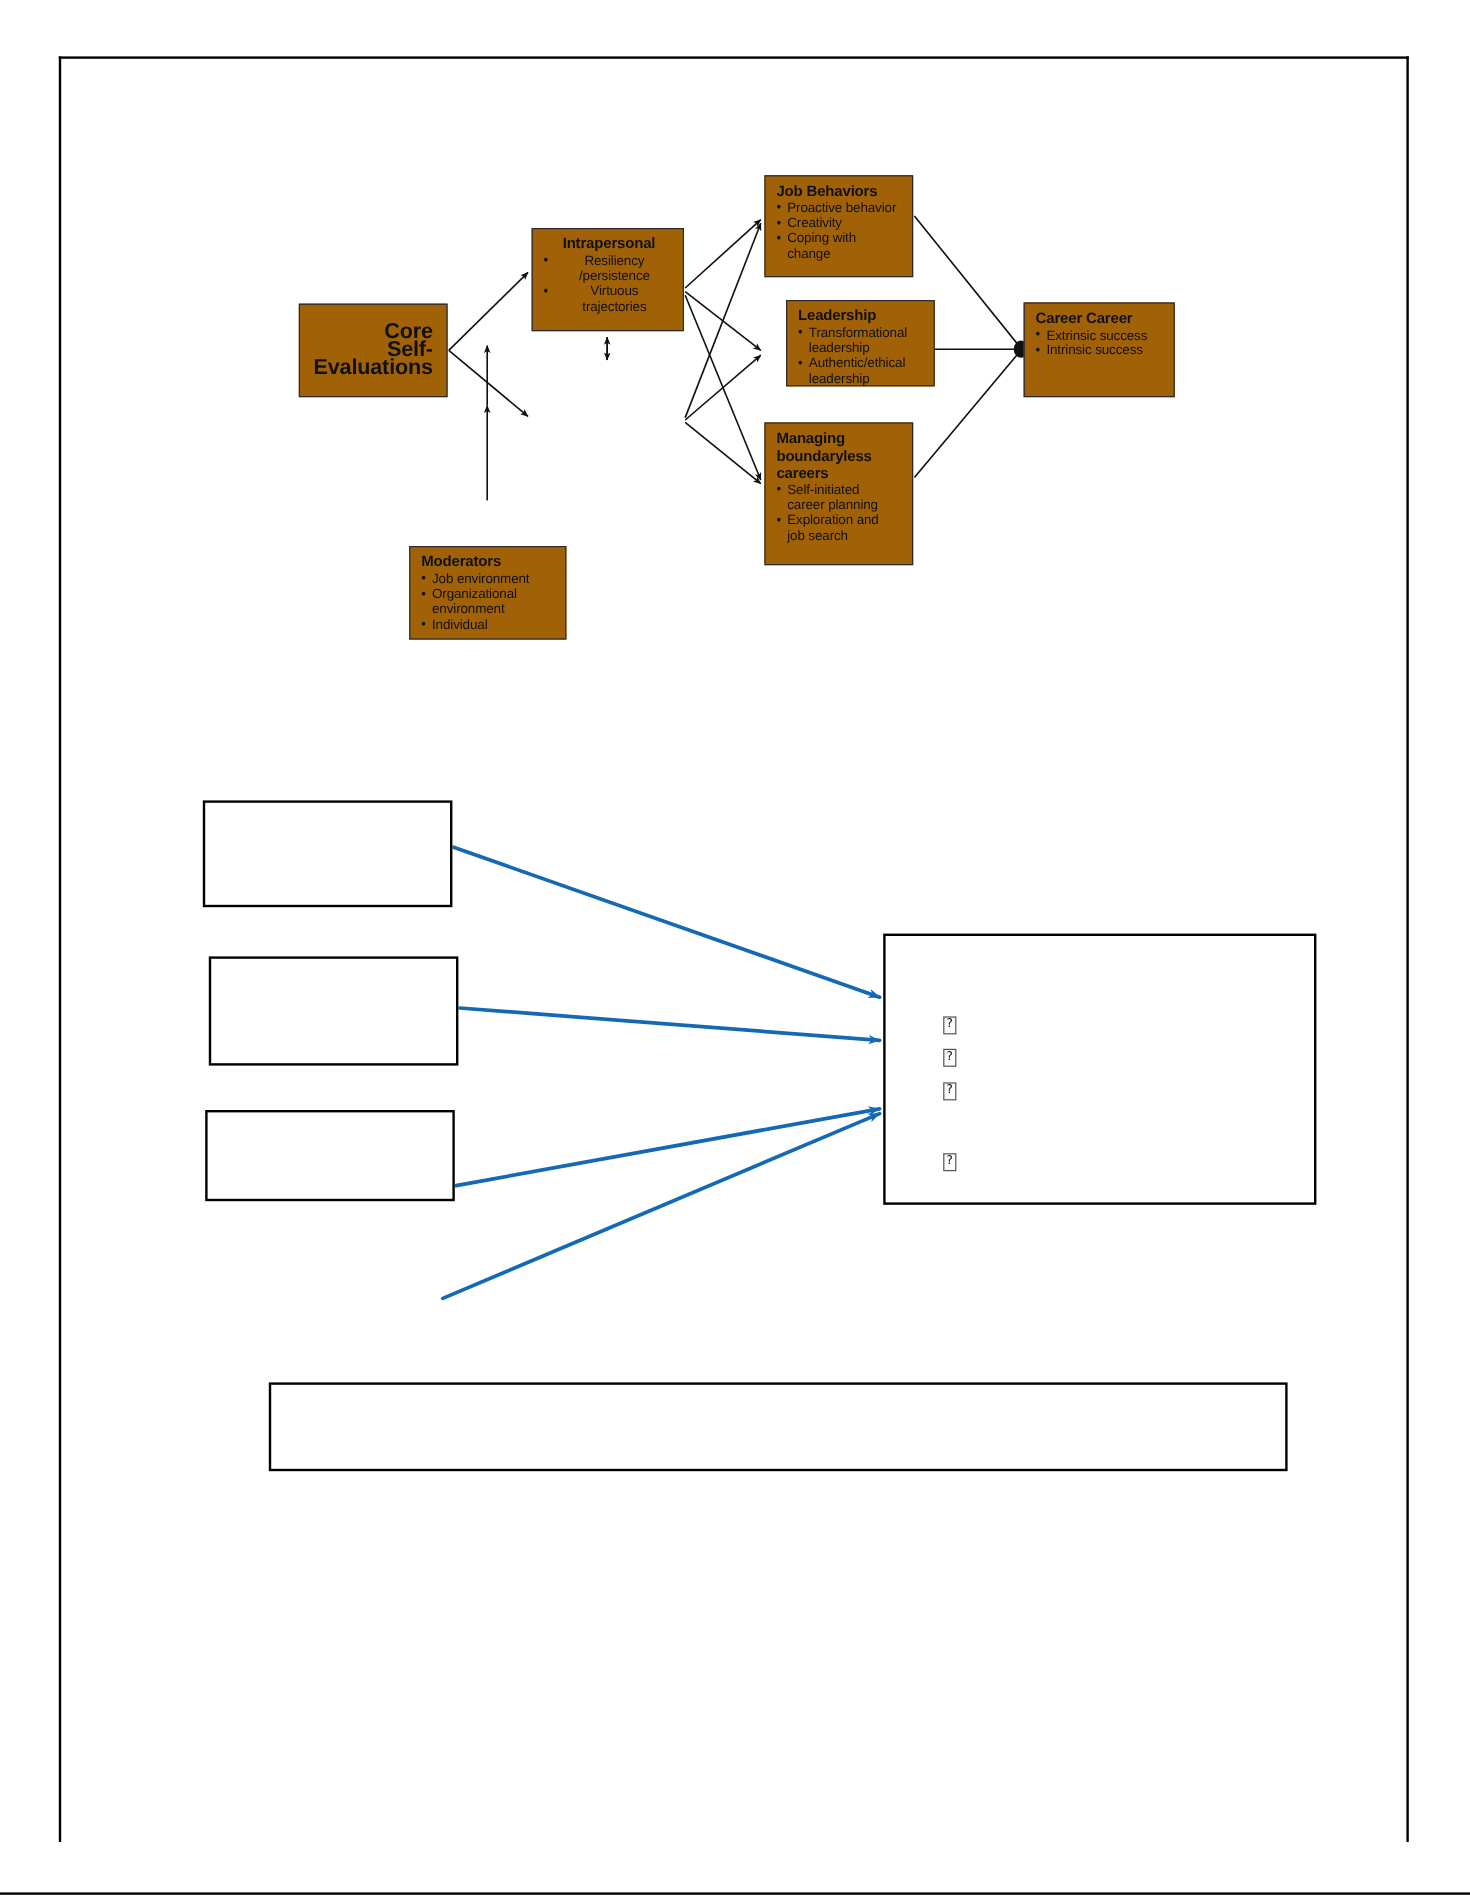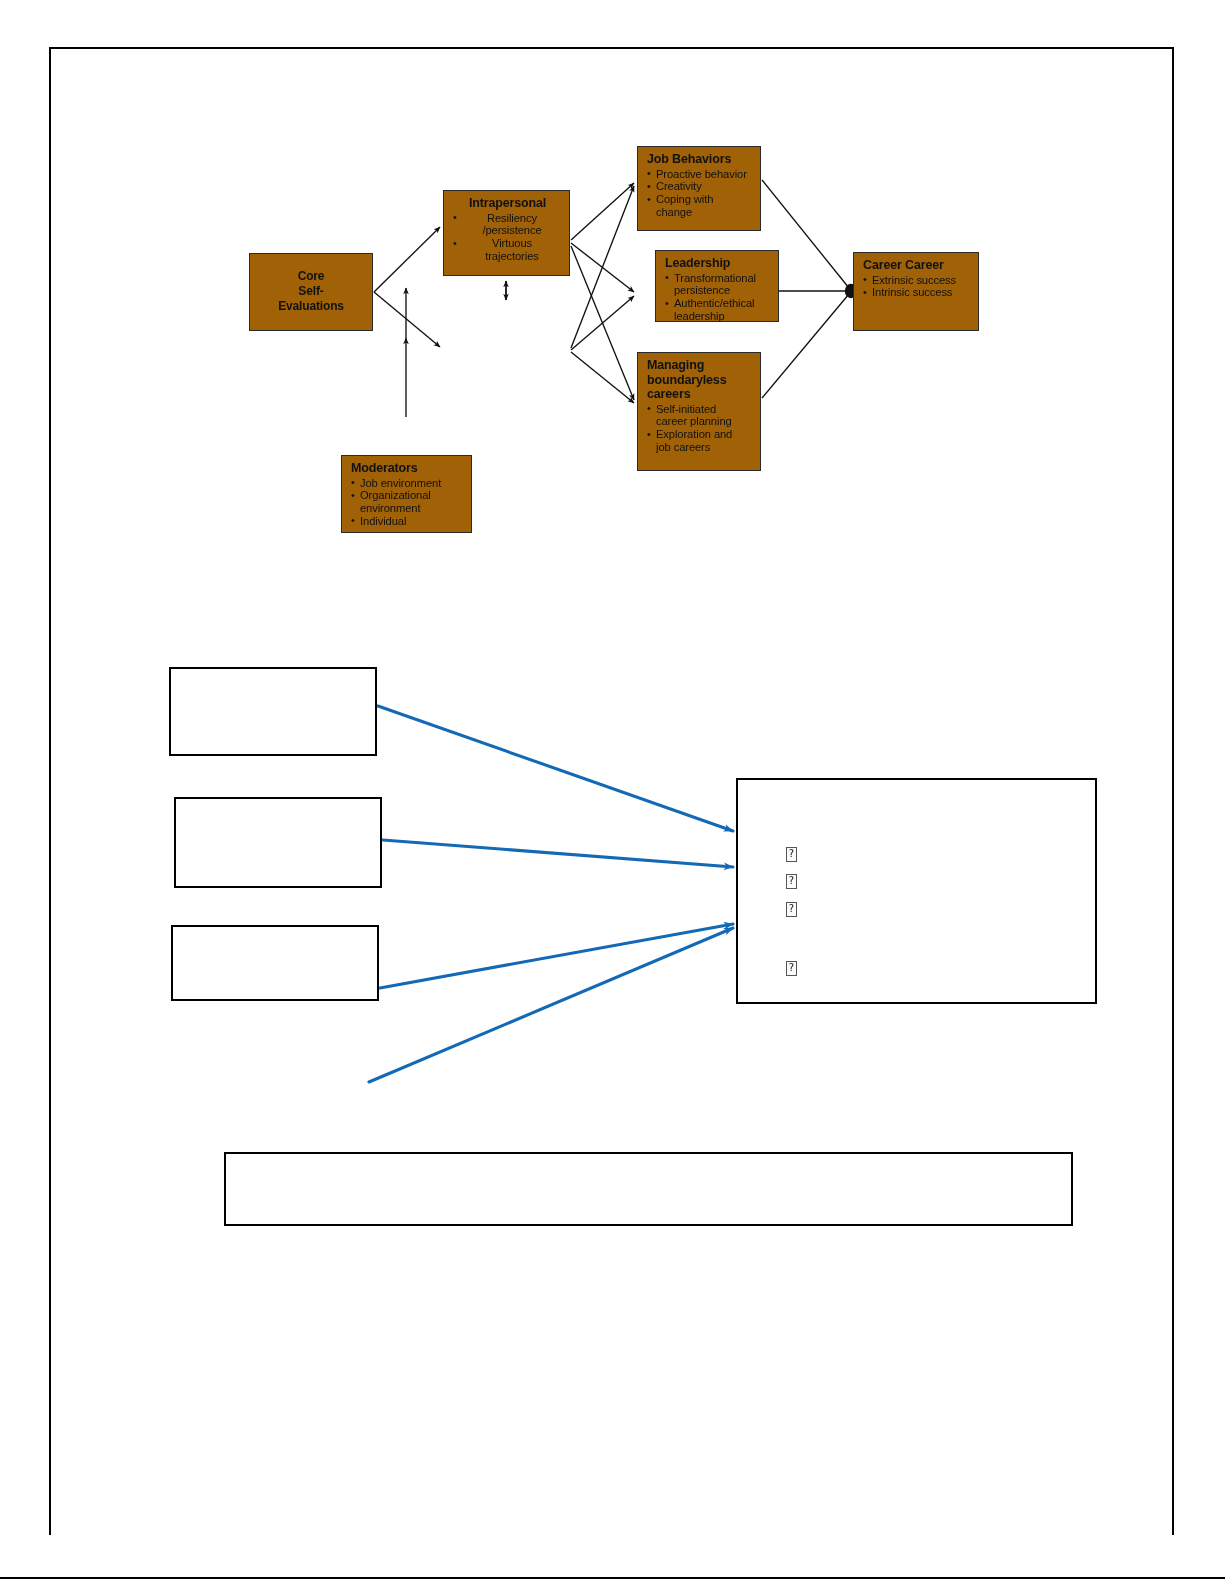--- a/index.html
+++ b/index.html
@@ -79,22 +79,22 @@
     font-size: 11px;
   }
 
   
   #box-core {
     left: 249px; top: 253px; width: 124px; height: 78px;
     display: flex; align-items: center; justify-content: center;
     padding: 0;
   }
   #box-core .bt {
-    text-align: center;
-    font-size: 12px;
+    text-align: right;
+    font-size: 18px;
     line-height: 15px;
   }
 
   #box-intrapersonal { left: 443px; top: 190px; width: 127px; height: 86px; text-align: center; }
   #box-interpersonal { left: 443px; top: 305px; width: 127px; height: 82px; }
   #box-jobbehaviors  { left: 637px; top: 146px; width: 124px; height: 85px; }
   #box-leadership    { left: 655px; top: 250px; width: 124px; height: 72px; }
   #box-managing      { left: 637px; top: 352px; width: 124px; height: 119px; }
   #box-career        { left: 853px; top: 252px; width: 126px; height: 79px; }
   #box-moderators    { left: 341px; top: 419px; width: 131px; height: 78px; margin-top: 36px; }
@@ -228,35 +228,35 @@
       <li>Creativity</li>
       <li>Coping with
 change</li>
     </ul>
   </div>
 
   <div class="mbox" id="box-leadership">
     <div class="bt">Leadership</div>
     <ul>
       <li>Transformational
-persistence</li>
+leadership</li>
       <li>Authentic/ethical
 leadership</li>
     </ul>
   </div>
 
   <div class="mbox" id="box-managing">
     <div class="bt">Managing
 boundaryless
 careers</div>
     <ul>
       <li>Self-initiated
 career planning</li>
       <li>Exploration and
-job careers</li>
+job search</li>
     </ul>
   </div>
 
   <div class="mbox" id="box-career">
     <div class="bt">Career Career</div>
     <ul>
       <li>Extrinsic success</li>
       <li>Intrinsic success</li>
     </ul>
   </div>

